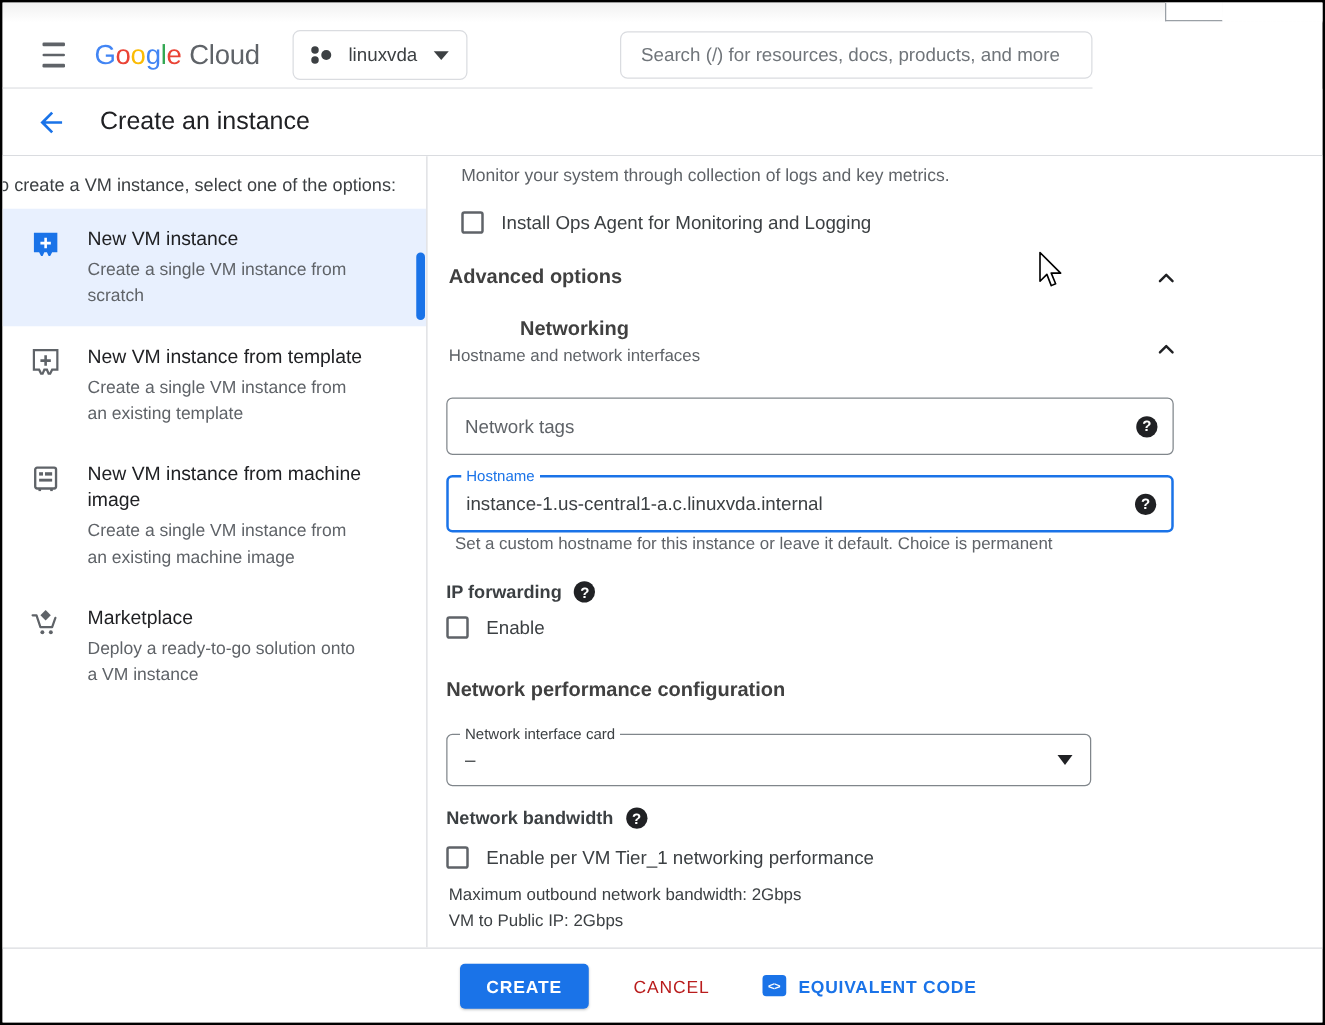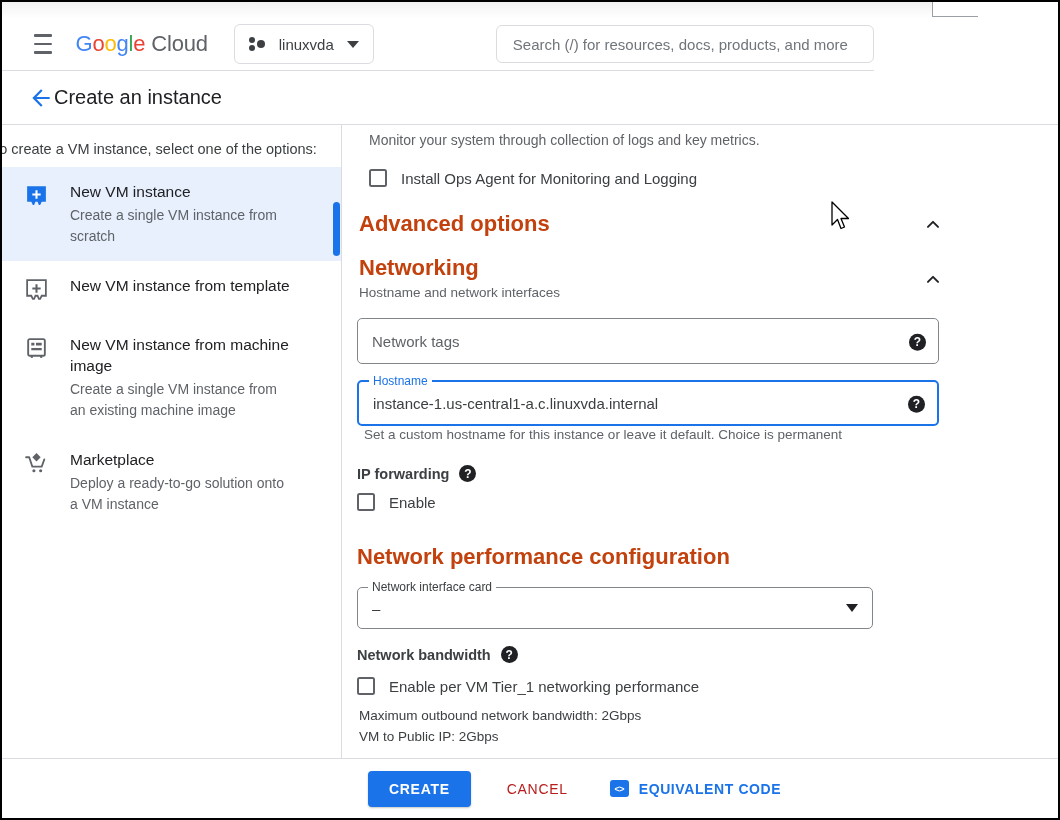--- a/index.html
+++ b/index.html
@@ -139,20 +139,21 @@
     align-items: center;
   }
   .back-arrow {
     margin-left: 26px;
     width: 26px; height: 26px;
     position: relative;
     cursor: pointer;
   }
   .back-arrow svg { display:block; }
   .page-title {
+    margin-left: 26px;
     font-size: 20px;
     color: #202124;
   }
 
   
   .body-area {
     position: absolute;
     top: 123px; left: 0;
     width: 1056px;
     height: 633px;
@@ -235,23 +236,24 @@
     width: 18px; height: 18px;
     border: 2px solid #5f6368;
     border-radius: 2.5px;
     background: #fff;
     flex: 0 0 18px;
     cursor: pointer;
   }
   .cb-label { font-size: 15px; color: #3c4043; }
 
   .sec-title {
-    font-size: 22px;
-    color: #c2410c;
+    font-size: 16px;
+    color: #404040;
     font-weight: bold;
+    text-align: center;
   }
   .sec-sub { font-size: 13.5px; color: #5f6368; margin-top: 4px; }
 
   .chev {
     width: 22px; height: 22px;
     cursor: pointer;
   }
 
   
   .tf {
@@ -470,20 +472,21 @@
 
         <div class="opt">
           <div class="opt-icon">
             <svg width="25" height="25" viewBox="0 0 24 24">
               <path d="M3 3h18v15h-4l-1.5 3h-1.2L13 18h-2l-1.3 3H8.5L7 18H3V3z" fill="none" stroke="#5f6368" stroke-width="1.7"></path>
               <path d="M11 7h2v3h3v2h-3v3h-2v-3H8v-2h3V7z" fill="#5f6368"></path>
             </svg>
           </div>
           <div class="opt-texts">
             <div class="opt-title">New VM instance from template</div>
+            <div class="opt-desc">Create a single VM instance from an existing template</div>
           </div>
         </div>
 
         <div class="opt">
           <div class="opt-icon">
             <svg width="25" height="25" viewBox="0 0 24 24">
               <rect x="4" y="3" width="16" height="16" rx="1.5" fill="none" stroke="#5f6368" stroke-width="1.8"></rect>
               <rect x="7" y="6.5" width="3" height="2.6" fill="#5f6368"></rect>
               <rect x="11.5" y="6.5" width="5.5" height="2.6" fill="#5f6368"></rect>
               <rect x="7" y="11.5" width="10" height="2.2" fill="#5f6368"></rect>

